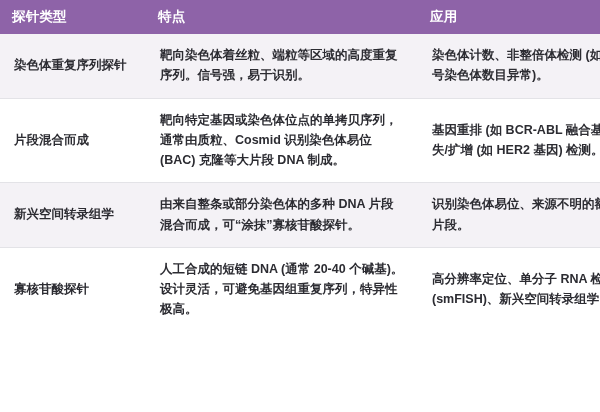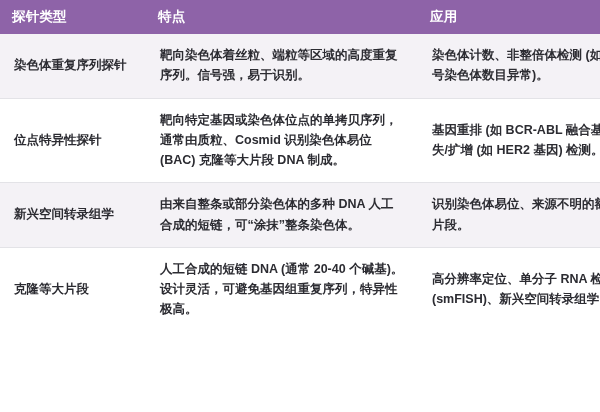--- a/index.html
+++ b/index.html
@@ -78,28 +78,28 @@
       <th class="c3">应用</th>
     </tr>
   </thead>
   <tbody>
     <tr class="shaded">
       <td class="name">染色体重复序列探针</td>
       <td class="desc">靶向染色体着丝粒、端粒等区域的高度重复序列。信号强，易于识别。</td>
       <td class="app">染色体计数、非整倍体检测 (如 13/18/21号染色体数目异常)。</td>
     </tr>
     <tr class="plain">
-      <td class="name">位点特异性探针</td>
+      <td class="name">片段混合而成</td>
       <td class="desc">靶向特定基因或染色体位点的单拷贝序列，通常由质粒、Cosmid 识别染色体易位 (BAC) 克隆等大片段 DNA 制成。</td>
       <td class="app">基因重排 (如 BCR-ABL 融合基因)、缺失/扩增 (如 HER2 基因) 检测。</td>
     </tr>
     <tr class="shaded">
       <td class="name">新兴空间转录组学</td>
-      <td class="desc">由来自整条或部分染色体的多种 DNA 人工合成的短链，可“涂抹”整条染色体。</td>
+      <td class="desc">由来自整条或部分染色体的多种 DNA 片段混合而成，可“涂抹”寡核苷酸探针。</td>
       <td class="app">识别染色体易位、来源不明的额外染色体片段。</td>
     </tr>
     <tr class="plain">
-      <td class="name">克隆等大片段</td>
+      <td class="name">寡核苷酸探针</td>
       <td class="desc">人工合成的短链 DNA (通常 20-40 个碱基)。设计灵活，可避免基因组重复序列，特异性极高。</td>
       <td class="app">高分辨率定位、单分子 RNA 检测 (smFISH)、新兴空间转录组学。</td>
     </tr>
   </tbody>
 </table>
 
 </body></html>

